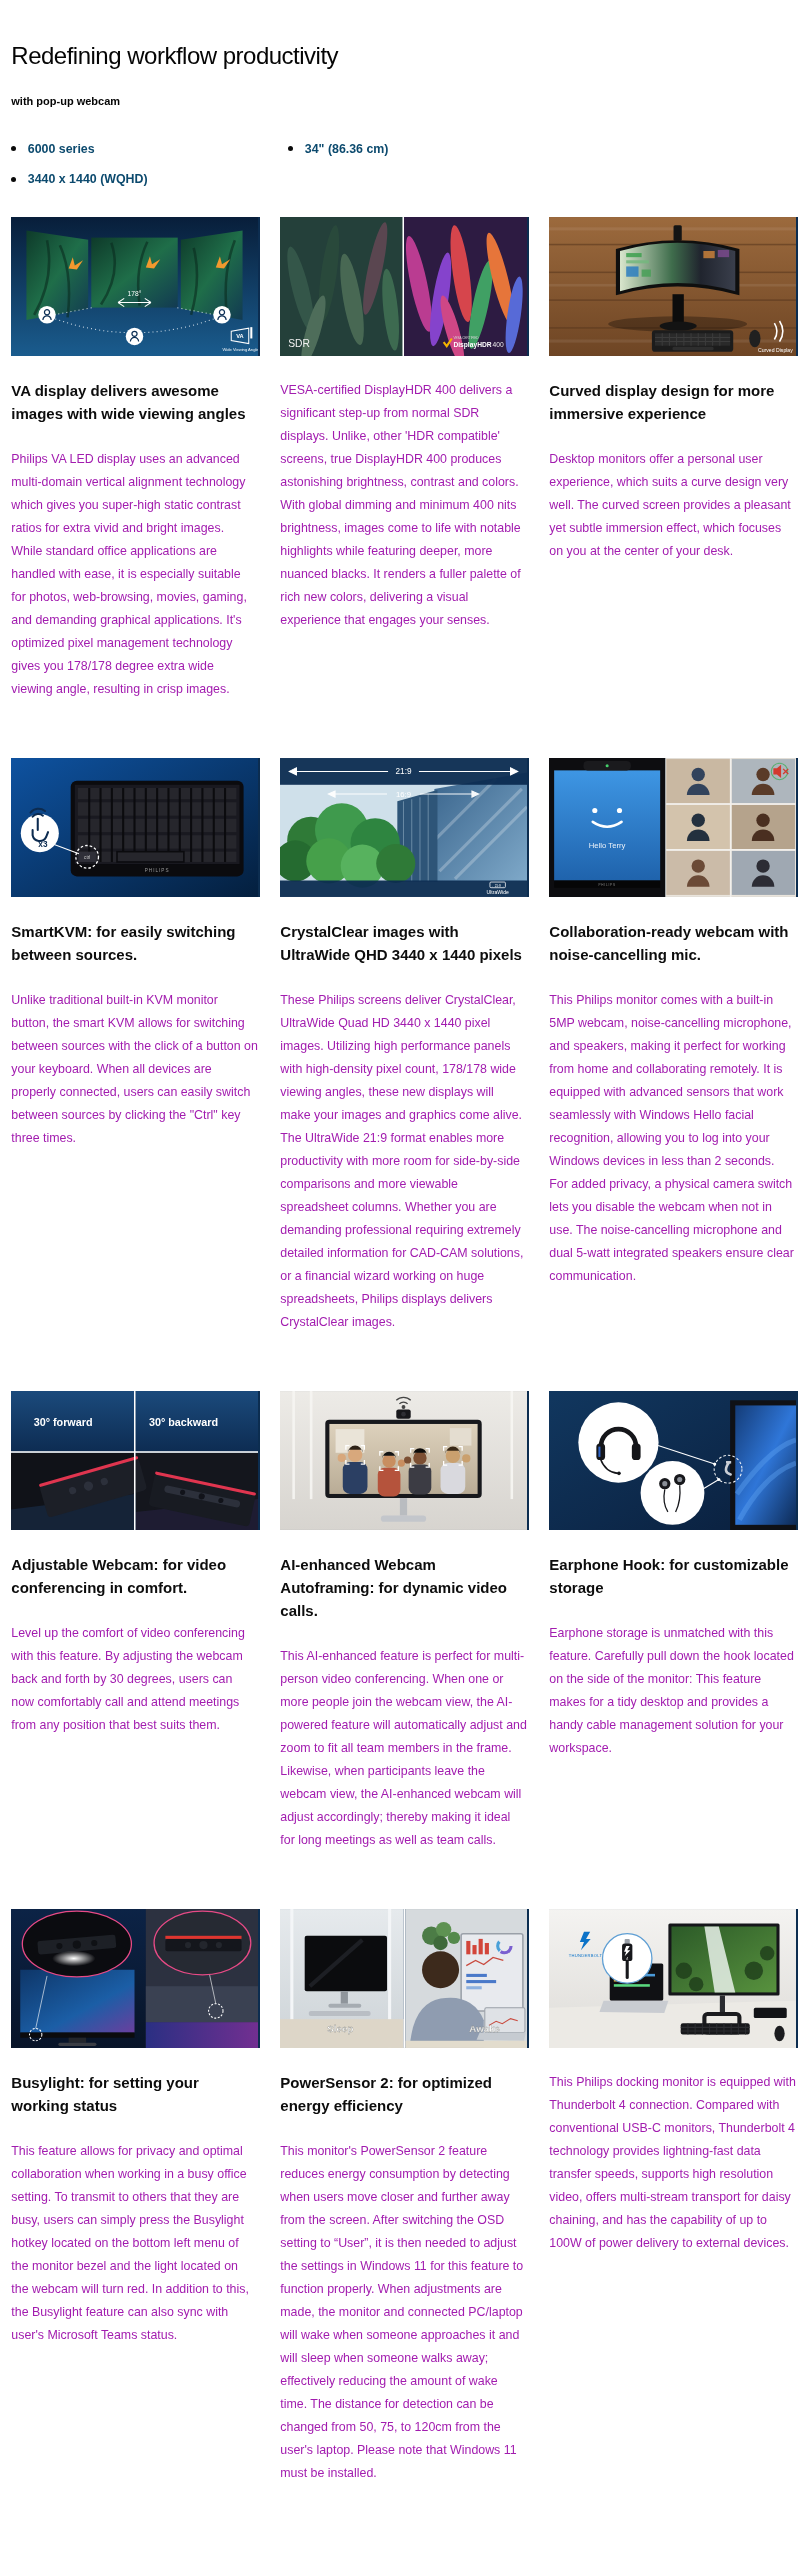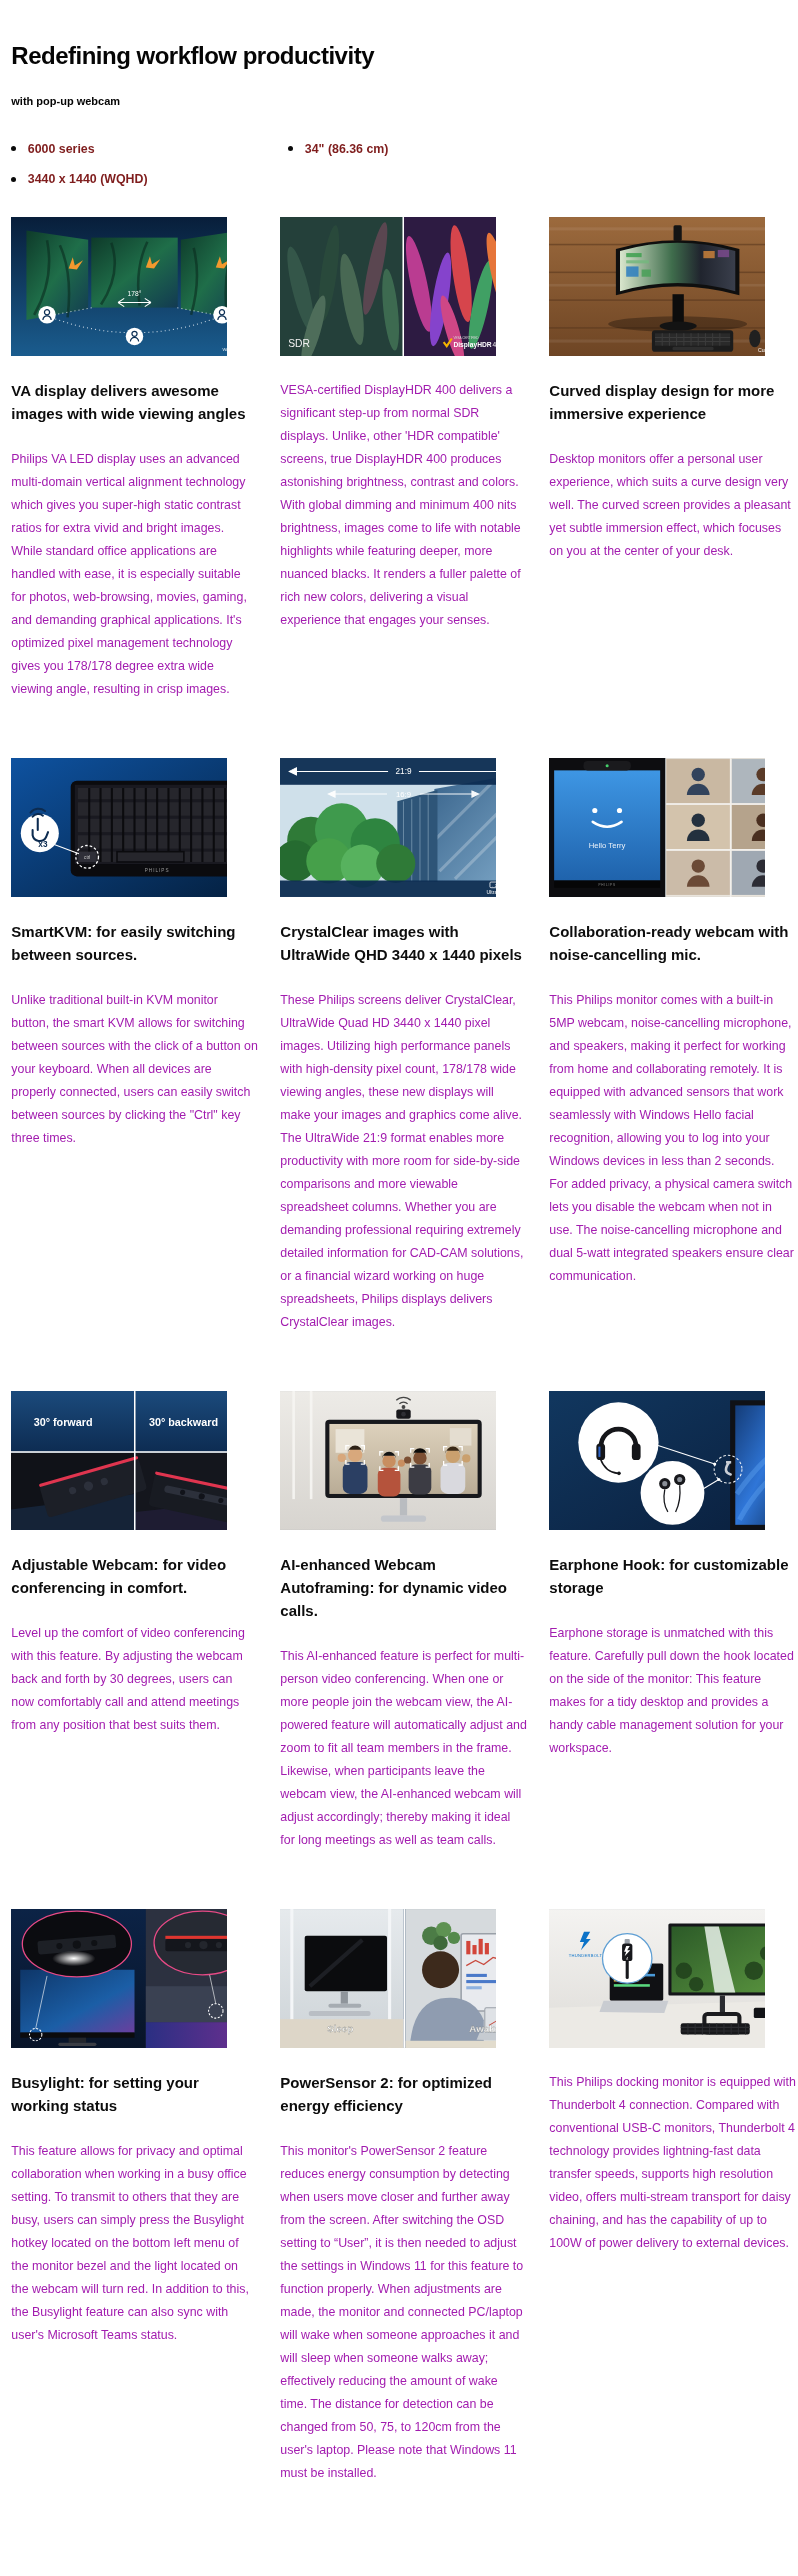--- a/index.html
+++ b/index.html
@@ -1,25 +1,25 @@
 <!DOCTYPE html>
 <html style="font-size:8.2px"><head>
 <meta charset="utf-8">
 <style>
   html,body{margin:0;padding:0;background:#fff;}
   body{width:799px;font-family:"Liberation Sans",sans-serif;color:#1c1c1c;}
   .page{box-sizing:border-box;width:799px;padding:39px 0 31px 11.3px;}
-  .page-title{margin:0;font-size:24px;line-height:34px;font-weight:bold;letter-spacing:-0.5px;color:#050505;}
+  .page-title{margin:0;font-size:24px;line-height:34px;font-weight:normal;letter-spacing:-0.5px;color:#050505;}
   .page-subtitle{margin:20px 0 0;font-size:11px;line-height:17.5px;font-weight:bold;color:#050505;}
-  .spec-bullets{margin:30px 0 0;padding:0;list-style:none;display:grid;grid-template-columns:277px auto;row-gap:14.4px;font-size:12.4px;line-height:16.5px;font-weight:bold;color:#7f1d1d;}
+  .spec-bullets{margin:30px 0 0;padding:0;list-style:none;display:grid;grid-template-columns:277px auto;row-gap:14.4px;font-size:12.4px;line-height:16.5px;font-weight:bold;color:#0c4a6e;}
   .spec-bullets li{display:flex;align-items:center;}
   .dot{width:5.2px;height:5.2px;border-radius:50%;background:#0a0a0a;margin-right:11.3px;flex:0 0 auto;}
   .cards{display:grid;grid-template-columns:repeat(3,247px);column-gap:22px;row-gap:57px;margin-top:29px;}
   .card{width:247px;}
-  .card-img{width:216px;height:139px;overflow:hidden;background:#0c2d50;}
+  .card-img{width:249px;height:139px;overflow:hidden;background:#0c2d50;}
   .card-img svg{display:block;}
   .card-title{margin:23px 0 0;font-size:15px;line-height:23px;font-weight:bold;color:#0d0d0d;}
   .card-body{margin:23px 0 0;font-size:12.4px;line-height:23px;color:#a21caf;}
   text{font-family:"Liberation Sans",sans-serif;}
 </style>
 </head>
 <body>
 
 <div class="page">
 

